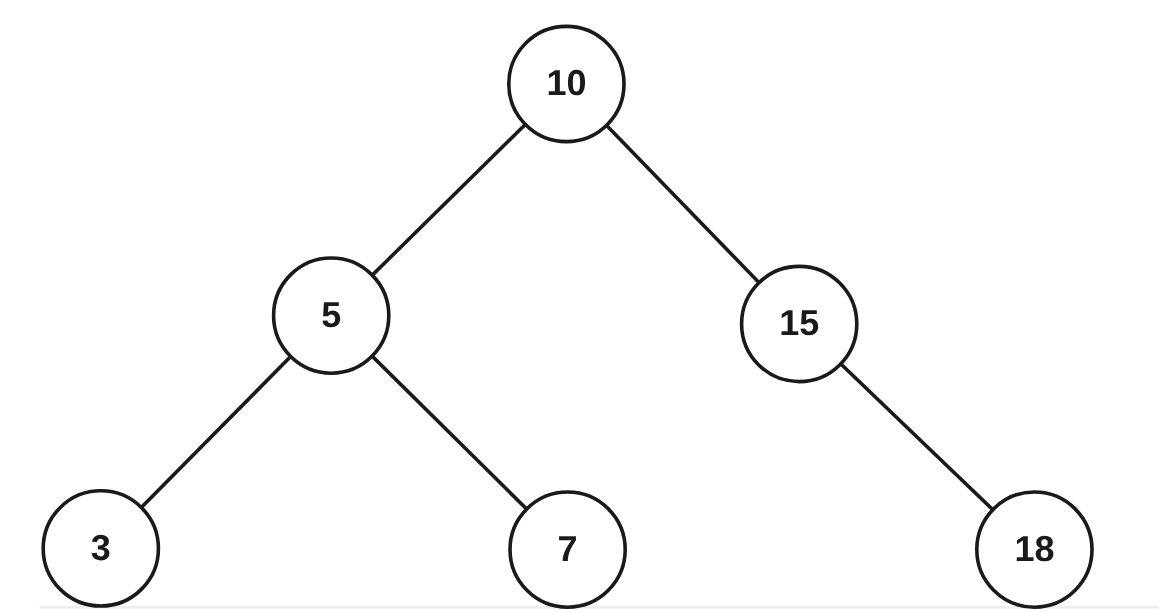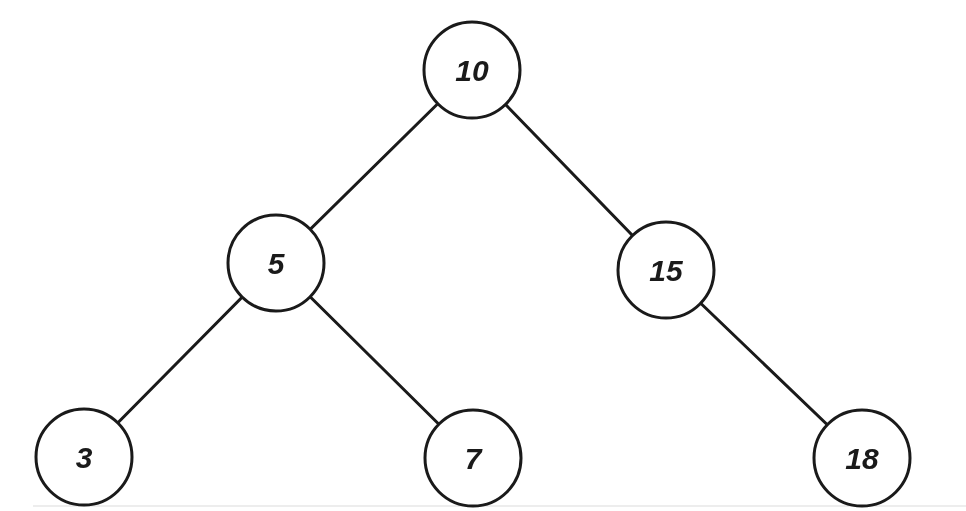--- a/index.html
+++ b/index.html
@@ -9,21 +9,20 @@
     width: 966px;
     height: 511px;
     overflow: hidden;
     font-family: "Liberation Sans", sans-serif;
   }
   .stage {
     position: relative;
     width: 966px;
     height: 511px;
     background: #ffffff;
-    font-style: italic;
   }
   svg {
     display: block;
   }
   .node-label {
     font-family: "Liberation Sans", "DejaVu Sans", sans-serif;
     font-weight: 700;
     font-size: 30px;
     user-select: none;
   }

